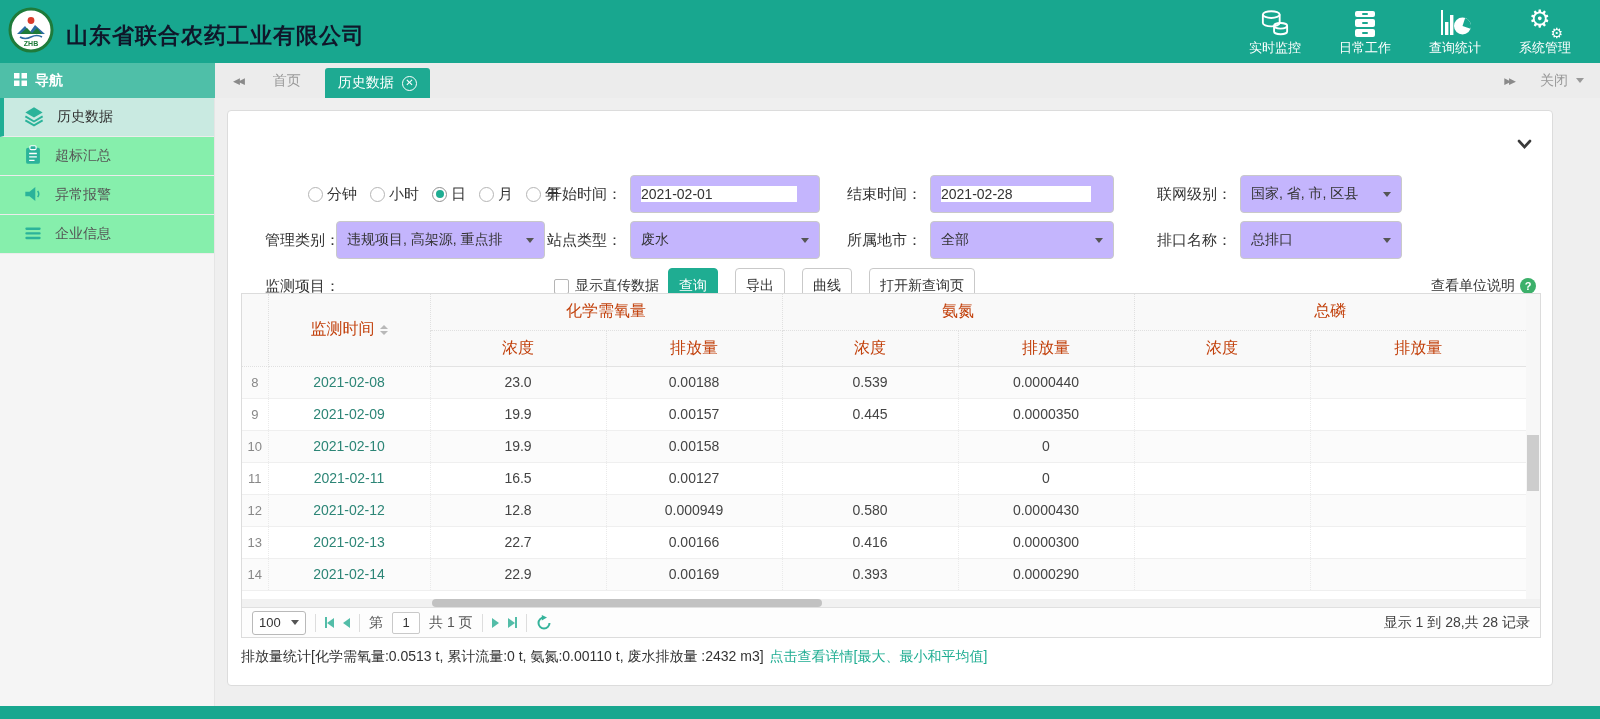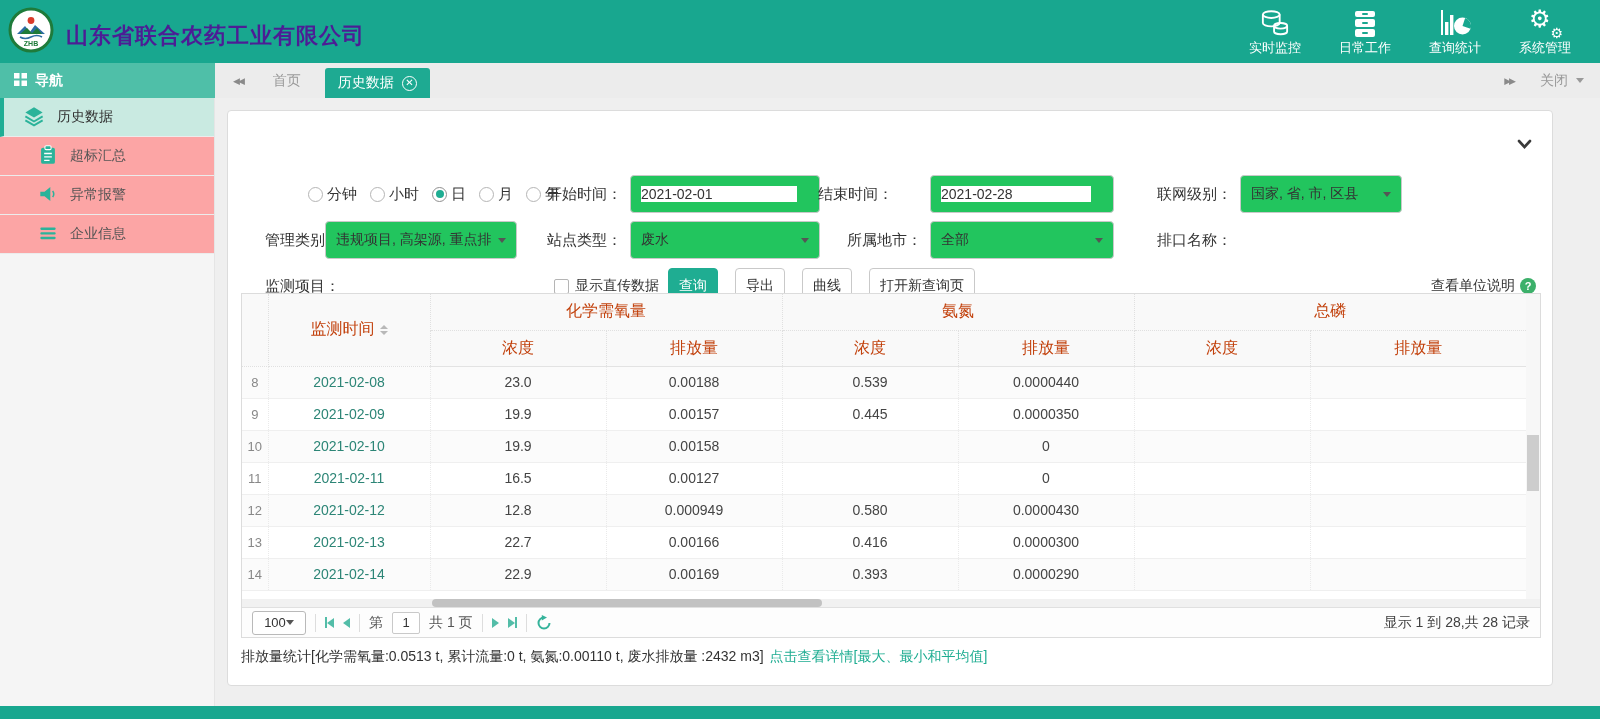--- a/index.html
+++ b/index.html
@@ -4,21 +4,21 @@
 <style>
   * { margin:0; padding:0; box-sizing:border-box; }
   html,body { width:1600px; height:719px; overflow:hidden; }
   body { font-family:"Liberation Sans","DejaVu Sans",sans-serif; background:#efefef; position:relative; }
 
   
   .app-header { position:absolute; top:0; left:0; width:1600px; height:63px;
     background:#18a78f; display:flex; align-items:center; justify-content:space-between;
     padding:0 22px 0 8px; }
   .brand { display:flex; align-items:center; gap:12px; }
-  .brand-title { color:#4c1d95; font-size:22px; font-weight:bold; letter-spacing:1px;margin-top:8px; }
+  .brand-title { color:#0f172a; font-size:22px; font-weight:bold; letter-spacing:1px;margin-top:8px; }
   .top-nav { display:flex; gap:24px; }
   .top-nav-item { width:66px; display:flex; flex-direction:column; align-items:center; gap:2px;
     color:#fff; font-size:13px; cursor:pointer; }
   .top-nav-item .ticon { height:30px; display:flex; align-items:flex-end; justify-content:center; }
   .gear-wrap { position:relative; width:32px; height:30px; color:#fff; }
   .gear-big { position:absolute; left:0; top:-2px; font-size:24px; line-height:28px; }
   .gear-small { position:absolute; right:-2px; bottom:-3px; font-size:14px; line-height:14px; }
 
   
   .nav-strip { position:absolute; top:63px; left:0; width:215px; height:35px; background:#4fbfa8;
@@ -33,36 +33,36 @@
   .tab-close { width:15px; height:15px; border:1px solid #fff; border-radius:50%; font-size:10px;
     display:flex; align-items:center; justify-content:center; line-height:1; cursor:pointer; }
   .tab-right { margin-left:auto; display:flex; align-items:center; gap:20px; padding-right:16px; }
   .close-menu { color:#999; font-size:14px; display:flex; align-items:center; gap:8px; cursor:pointer; }
   .caret-down { width:0; height:0; border-left:4px solid transparent; border-right:4px solid transparent;
     border-top:5px solid #999; }
 
   
   .sidebar { position:absolute; top:98px; left:0; width:215px; height:608px; background:#f5f5f5;
     border-right:1px solid #e5e5e5; }
-  .side-item { height:39px; display:flex; align-items:center; gap:12px; padding-left:38px;
-    color:#555; font-size:14px; border-bottom:1px solid #ececec; cursor:pointer; background:#fca5a5; }
+  .side-item { height:39px; display:flex; align-items:center; gap:12px; padding-left:23px;
+    color:#555; font-size:14px; border-bottom:1px solid #ececec; cursor:pointer; background:#86efac; }
   .side-item.active { background:#c9eae1; border-left:4px solid #1fae95; padding-left:19px; color:#333; }
 
   
   .main { position:absolute; left:215px; top:98px; width:1385px; height:608px; }
   .panel { position:absolute; left:12px; top:12px; width:1326px; height:576px; background:#fff;
     border:1px solid #dcdcdc; border-radius:4px; }
 
   
   .filters { position:relative; height:172px; padding-top:18px;margin-top:42px; }
   .frow { position:relative; height:46px; }
   .flabel { position:absolute; top:50%; transform:translateY(-50%); width:88px; text-align:right;
     font-size:15px; color:#333; white-space:nowrap; }
   .ffield { position:absolute; top:4px; height:38px; border:1px solid #c9c9c9; border-radius:4px;
-    background:#22c55e; font-size:14px; color:#333; display:flex; align-items:center; padding:0 22px 0 10px;
+    background:#c4b5fd; font-size:14px; color:#333; display:flex; align-items:center; padding:0 22px 0 10px;
     white-space:nowrap; overflow:hidden; cursor:pointer; }
   .ffield.input { cursor:text; }
   .ffield input { border:none; outline:none; font-size:14px; color:#333; width:100%;
     font-family:"Liberation Sans","DejaVu Sans",sans-serif; }
   .sel-caret { position:absolute; right:10px; top:50%; margin-top:-2px; width:0; height:0;
     border-left:4px solid transparent; border-right:4px solid transparent; border-top:5px solid #555; }
   .radio-group { position:absolute; left:80px; top:0; height:100%; display:flex; align-items:center; gap:13px; }
   .radio { display:flex; align-items:center; gap:4px; font-size:15px; color:#333; cursor:pointer; }
   .radio-dot { width:15px; height:15px; border:1px solid #b5b5b5; border-radius:50%; background:#fff;
     display:flex; align-items:center; justify-content:center; }
@@ -102,21 +102,21 @@
   .vscroll { position:absolute; top:0; right:0; width:14px; height:305px; background:#f7f7f7; }
   .vthumb { position:absolute; top:141px; left:1px; width:12px; height:56px; background:#cdcdcd; cursor:pointer; }
   .hscroll { position:absolute; top:305px; left:0; width:1298px; height:8px; background:#f1f1f1; }
   .hthumb { position:absolute; top:0; left:190px; width:390px; height:8px; background:#c2c2c2; border-radius:4px; cursor:pointer; }
 
   
   .pager { position:absolute; top:313px; left:0; width:1298px; height:30px; background:#fdfdfd;
     border-top:1px solid #e0e0e0; display:flex; align-items:center; gap:9px; padding:0 10px;
     font-size:14px; color:#555; }
   .psize { width:54px; height:24px; border:1px solid #b9b9b9; border-radius:3px; background:#fff;
-    display:flex; align-items:center; justify-content:center; padding:0 6px; font-size:13px;
+    display:flex; align-items:center; justify-content:space-between; padding:0 6px; font-size:13px;
     color:#333; cursor:pointer; }
   .pdiv { width:1px; height:18px; background:#ddd; }
   .pbtn { display:flex; align-items:center; cursor:pointer; }
   .tri-l { width:0; height:0; border-top:5px solid transparent; border-bottom:5px solid transparent;
     border-right:7px solid #53bda8; }
   .tri-r { width:0; height:0; border-top:5px solid transparent; border-bottom:5px solid transparent;
     border-left:7px solid #53bda8; }
   .bar-v { width:2px; height:11px; background:#53bda8; }
   .pg-input { width:28px; height:22px; border:1px solid #c9c9c9; border-radius:2px; text-align:center;
     font-size:13px; color:#333; outline:none; font-family:"Liberation Sans","DejaVu Sans",sans-serif; }
@@ -298,48 +298,52 @@
             </span>
           <span class="radio">
               <span class="radio-dot"></span>
               <span>年</span>
             </span>
         </div>
         <span class="flabel" style="left:306px">开始时间：</span>
         <div class="ffield input" style="left:402px;width:190px">
           <input value="2021-02-01" style="">
         </div>
-        <span class="flabel" style="left:577px">结束时间：</span>
+        <span class="flabel" style="left:606px">结束时间：</span>
         <div class="ffield input" style="left:702px;width:184px">
           <input value="2021-02-28" style="">
         </div>
         <span class="flabel" style="left:916px">联网级别：</span>
         <div class="ffield" style="left:1012px;width:162px">
           <span>国家, 省, 市, 区县</span>
           <span class="sel-caret"></span>
         </div>
       </div>
 
       <div class="frow">
         <span class="flabel" style="left:24px">管理类别：</span>
-        <div class="ffield" style="left:97px;width:192px">
+        <div class="ffield" style="left:108px;width:209px">
           <span>违规项目, 高架源, 重点排</span>
           <span class="sel-caret"></span>
         </div>
         <span class="flabel" style="left:306px">站点类型：</span>
         <div class="ffield" style="left:402px;width:190px">
           <span>废水</span>
           <span class="sel-caret"></span>
         </div>
         <span class="flabel" style="left:606px">所属地市：</span>
         <div class="ffield" style="left:702px;width:184px">
           <span>全部</span>
           <span class="sel-caret"></span>
         </div>
         <span class="flabel" style="left:916px">排口名称：</span>
+        <div class="ffield" style="left:1012px;width:162px">
+          <span>总排口</span>
+          <span class="sel-caret"></span>
+        </div>
       </div>
 
       <div class="frow">
         <span class="flabel" style="left:24px">监测项目：</span>
         <span class="chk-wrap">
           <span class="chk-box"></span>
           <span>显示直传数据</span>
         </span>
         <div class="btn primary" style="left:440px;width:50px">查询</div>
         <div class="btn ghost" style="left:507px;width:50px">导出</div>

